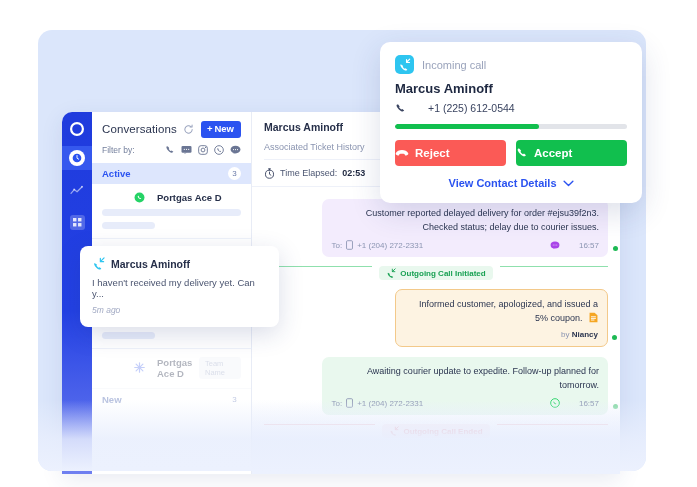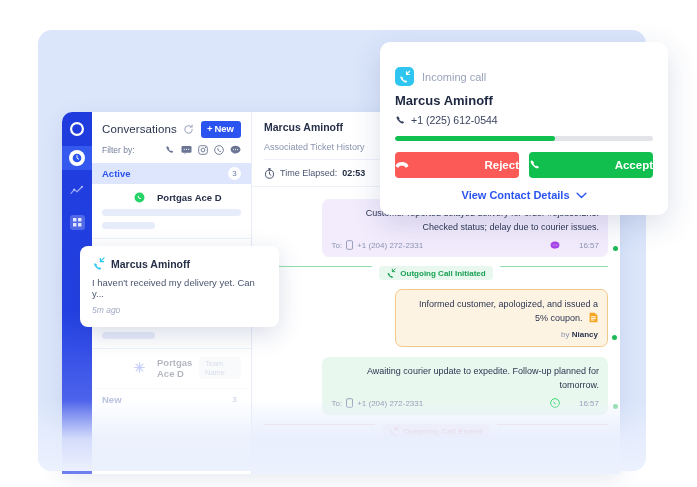--- a/index.html
+++ b/index.html
@@ -213,48 +213,48 @@
     z-index: 20;
   }
   .pc-name { display: flex; align-items: center; gap: 6px; }
   .pc-name span { font-size: 10.5px; font-weight: bold; color: #27304a; }
   .pc-msg { font-size: 9.5px; color: #4b5570; margin-top: 7px; }
   .pc-time { font-size: 8.5px; color: #a3abc4; margin-top: 6px; font-style: italic; }
 
   
   .call-card {
     position: absolute; left: 380px; top: 42px;
-    width: 288px; padding: 25px 15px 14px 15px;
+    width: 262px; padding: 13px 15px 14px 15px;
     background: #fff; border-radius: 10px;
     box-shadow: 0 9px 30px rgba(35,55,120,.16);
     z-index: 30;
   }
   .cc-top { display: flex; align-items: center; gap: 8px; }
   .cc-badge {
     width: 19px; height: 19px; border-radius: 5px;
     background: #2ec5f0;
     display: flex; align-items: center; justify-content: center;
   }
   .cc-label { font-size: 11px; color: #9aa3bb; }
   .cc-name { font-size: 13px; font-weight: bold; color: #1d2740; margin-top: 7px; }
   .cc-phone {
-    display: flex; align-items: center; gap: 5px;
+    display: flex; align-items: center; gap: 22px;
     font-size: 10.5px; color: #3a4460; margin-top: 6px;
   }
   .cc-progress {
     height: 5px; border-radius: 3px; background: #e2e4e9;
     margin-top: 10px; overflow: hidden;
   }
   .cc-progress .fill { height: 100%; background: #11bf4e; border-radius: 3px; }
   .cc-actions { display: flex; gap: 10px; margin-top: 11px; }
   .cc-btn {
     flex: 1; border: none; cursor: pointer;
     color: #fff; font-size: 11.5px; font-weight: bold;
     padding: 7px 0; border-radius: 4px;
-    display: flex; align-items: center; justify-content: space-between; gap: 6px;
+    display: flex; align-items: center; justify-content: flex-start; gap: 6px;
   }
   .cc-btn.reject { background: #fb5a56; }
   .cc-btn.accept { background: #11bf4e; }
   .cc-link {
     text-align: center; margin-top: 11px;
     font-size: 11px; font-weight: bold; color: #2b53f0;
     display: flex; align-items: center; justify-content: center; gap: 6px;
     cursor: pointer;
   }
   svg { display: block; }

